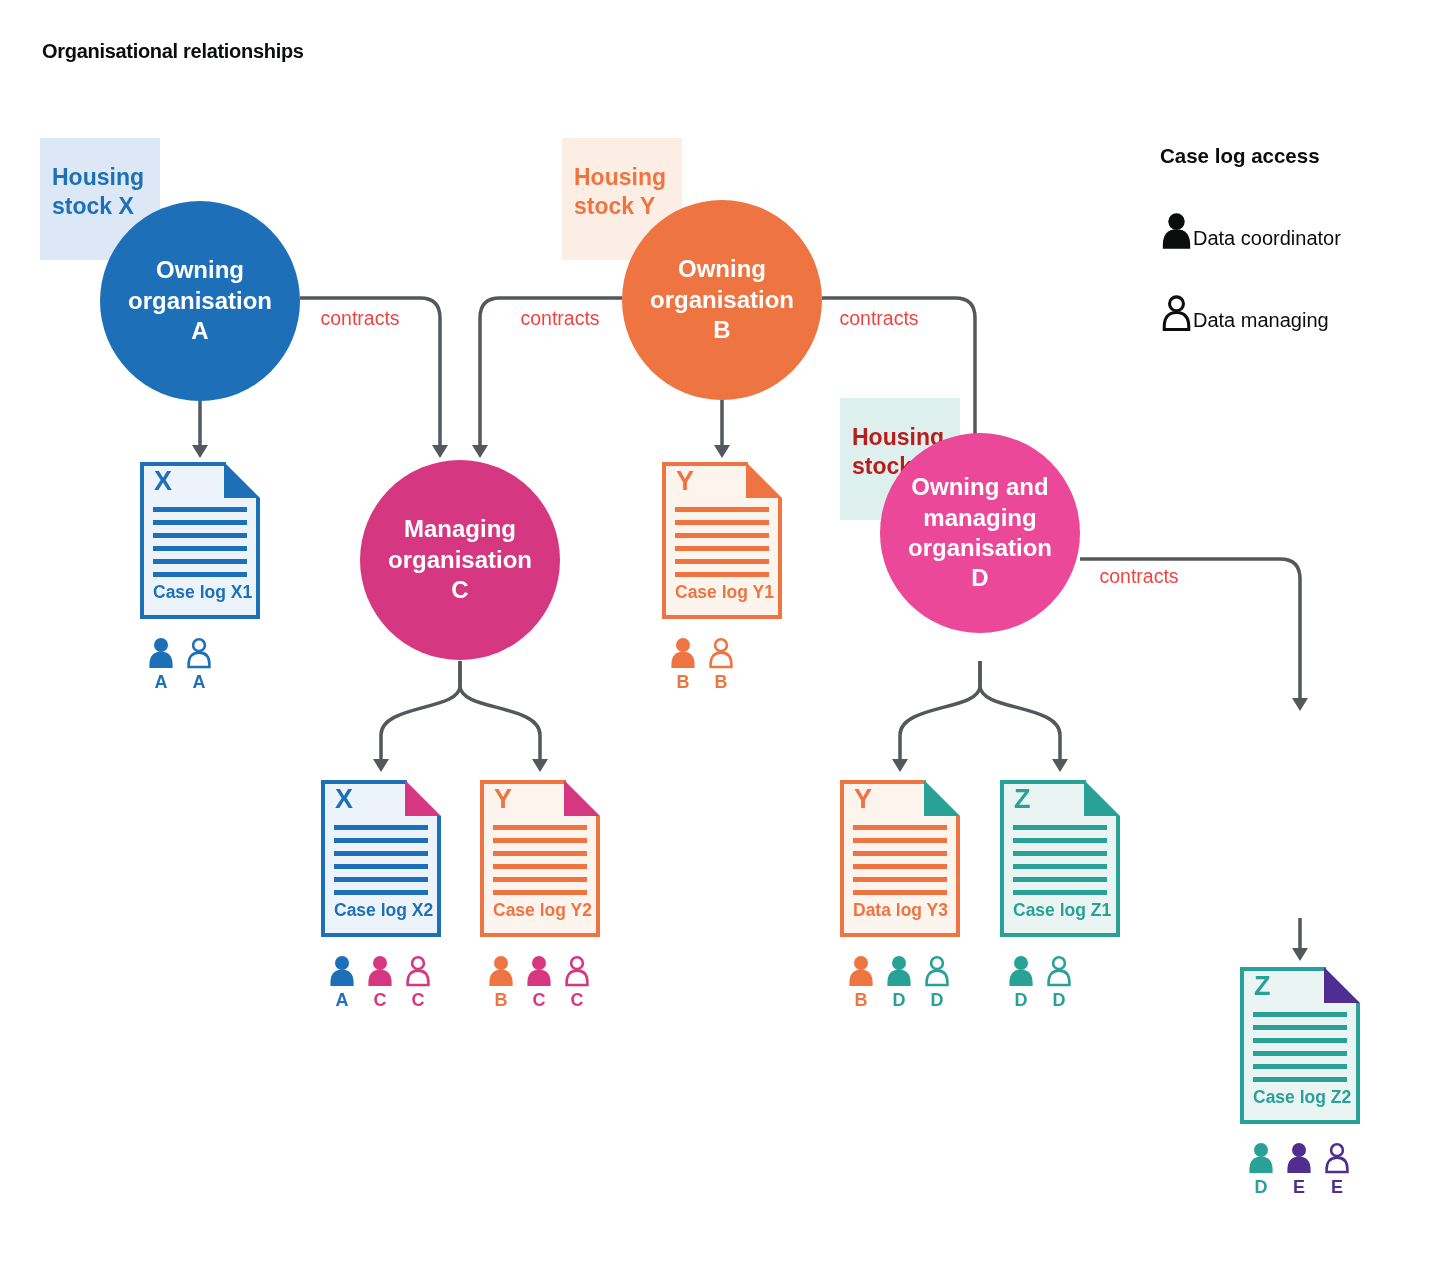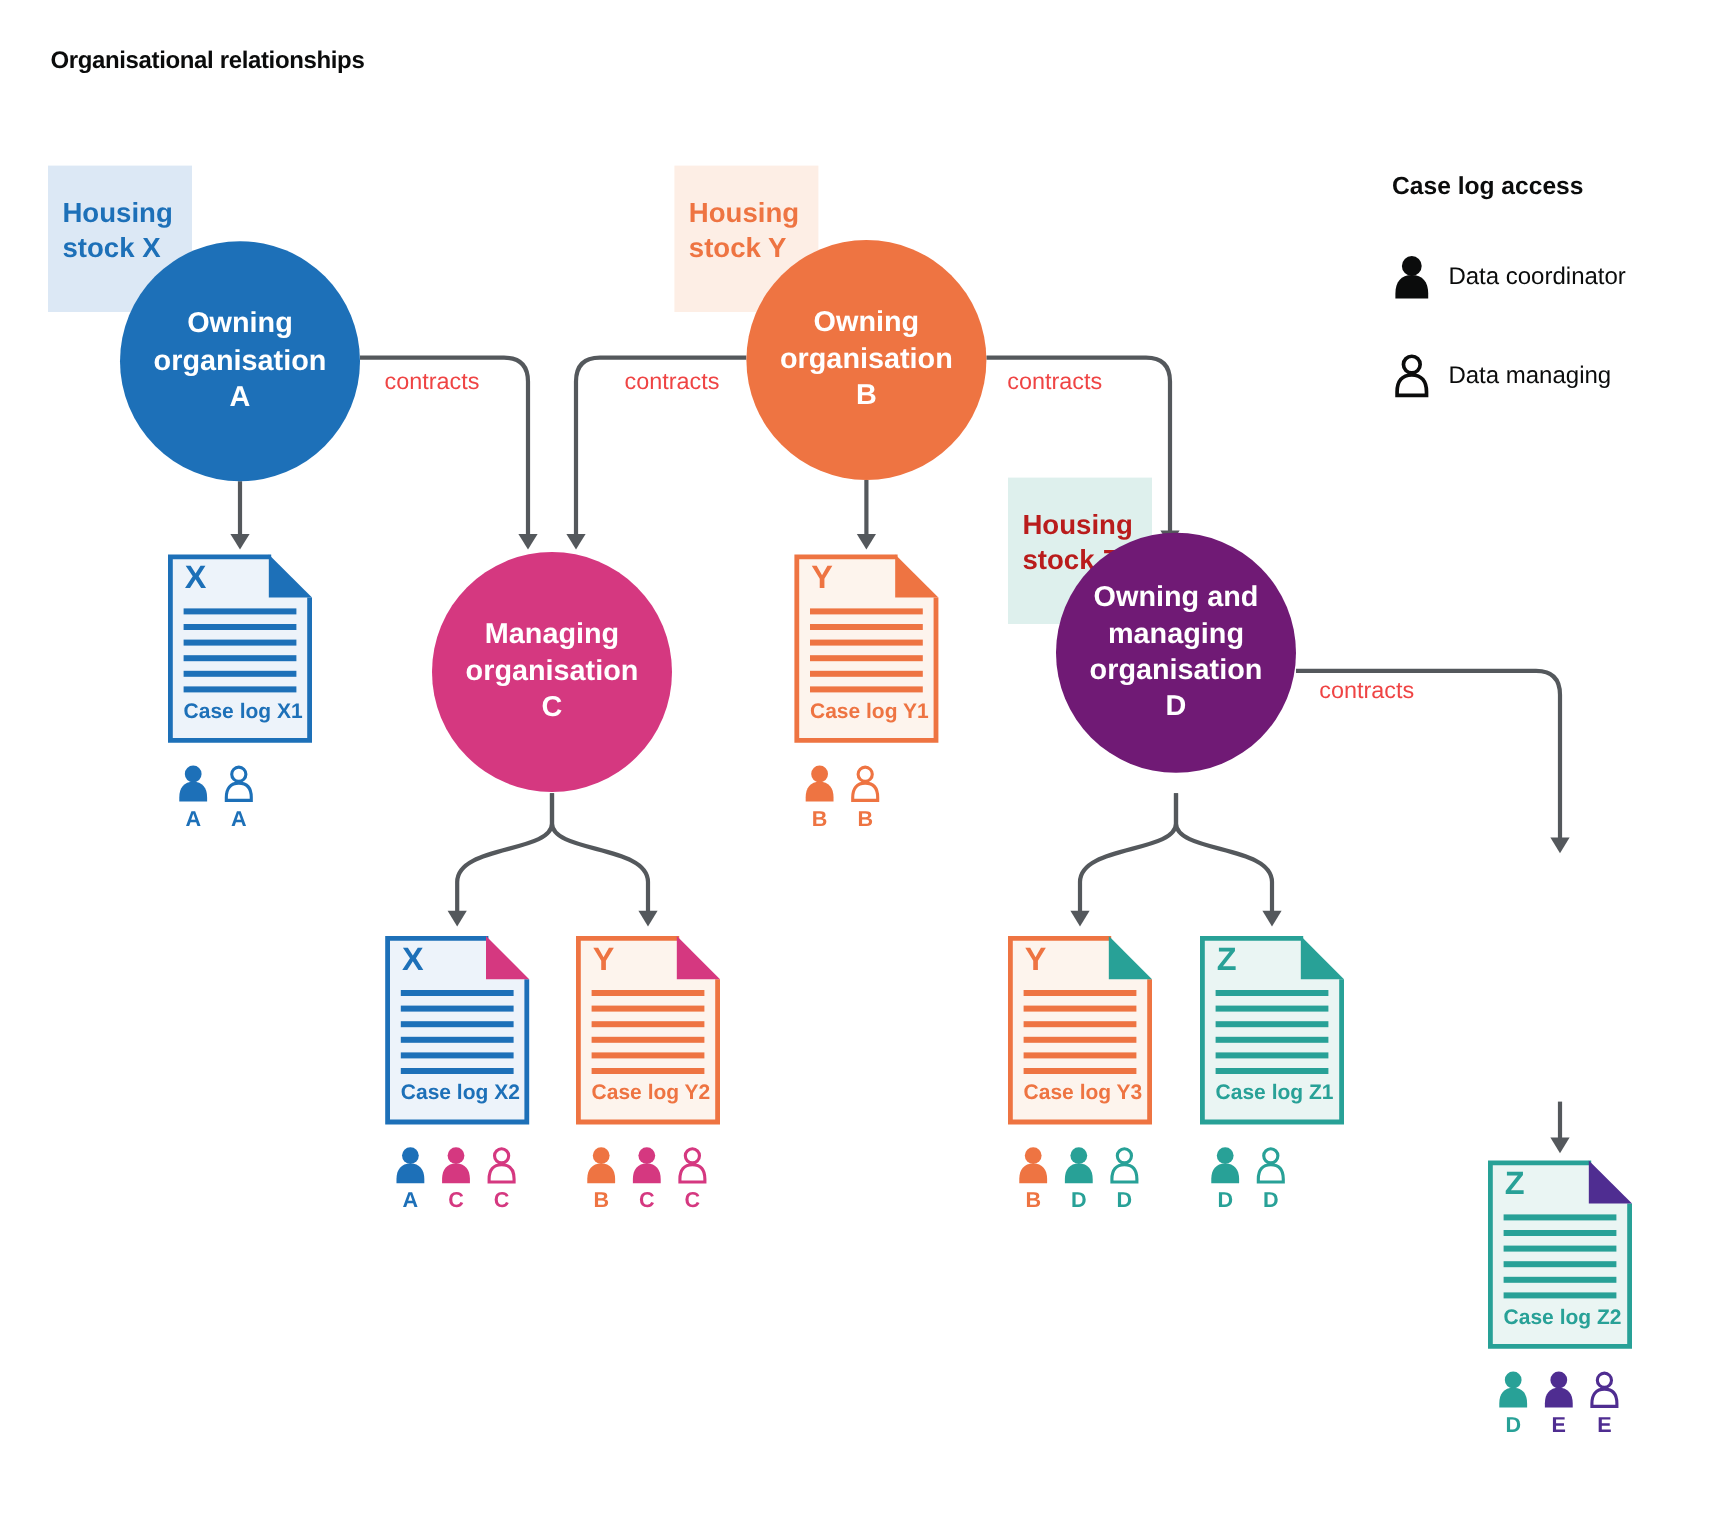--- a/index.html
+++ b/index.html
@@ -24,21 +24,21 @@
   .cl3{left:879px;top:307px;}.cl4{left:1139px;top:565px;}
 
   
   .org-circle{position:absolute;width:200px;height:200px;border-radius:50%;
               display:flex;align-items:center;justify-content:center;text-align:center;
               color:#fff;font-weight:700;font-size:24px;line-height:1.27;
               padding:0 26px;box-sizing:border-box;}
   .oc-a{left:100px;top:201px;background:#1d70b8;}
   .oc-b{left:622px;top:200px;background:#ee7442;}
   .oc-c{left:360px;top:460px;background:#d53880;}
-  .oc-d{left:880px;top:444px;background:#701a75;}
+  .oc-d{left:880px;top:433px;background:#ec4899;}
   .oc-e{left:1200px;top:718px;background:#4f2d91;}
 
   
   .doc{position:absolute;width:120px;height:157px;}
   .doc-shape{position:absolute;left:0;top:0;overflow:visible;}
   .page-shape{fill:var(--tint);stroke:var(--c);stroke-width:4;}
   .doc .line{fill:var(--c);}
   .doc-letter{position:absolute;left:14px;top:4px;font-size:27px;font-weight:700;color:var(--c);}
   .doc-label{position:absolute;left:13px;top:120px;font-size:17.5px;font-weight:700;
              color:var(--c);white-space:nowrap;}
@@ -57,21 +57,21 @@
   .cB{--c:#ee7442;color:#ee7442;}
   .cC{--c:#d53880;color:#d53880;}
   .cD{--c:#28a197;color:#28a197;}
   .cE{--c:#4f2d91;color:#4f2d91;}
   .filled circle,.filled path{fill:var(--c);}
   .outline circle,.outline path{fill:#ffffff;stroke:var(--c);stroke-width:2.6;}
 
   
   .legend{position:absolute;left:1160px;top:144px;}
   .legend-title{font-size:20.5px;font-weight:700;margin-bottom:13px;}
-  .legend-row{display:flex;align-items:center;gap:14px;margin-bottom:9px;--c:#0b0c0c;color:#0b0c0c;margin-top:44px;}
+  .legend-row{display:flex;align-items:flex-end;margin-bottom:9px;--c:#0b0c0c;color:#0b0c0c;margin-top:44px;}
   .legend .p-icon{width:33px;height:38px;}
   .legend-label{font-size:20px;}
 </style>
 </head>
 <body>
 
 <div class="canvas">
 
   <div class="page-title">Organisational relationships</div>
 
@@ -179,21 +179,21 @@
       <path class="page-shape" d="M86 2 L2 2 L2 155 L118 155 L118 36"></path>
       <polygon class="f-teal" points="84,0 120,36 84,36"></polygon>
       <rect class="line" x="13" y="45" width="94" height="5"></rect>
         <rect class="line" x="13" y="58" width="94" height="5"></rect>
       <rect class="line" x="13" y="71" width="94" height="5"></rect>
         <rect class="line" x="13" y="84" width="94" height="5"></rect>
       <rect class="line" x="13" y="97" width="94" height="5"></rect>
         <rect class="line" x="13" y="110" width="94" height="5"></rect>
     </svg>
     <div class="doc-letter">Y</div>
-    <div class="doc-label">Case log Y3</div>
+    <div class="doc-label">Data log Y3</div>
   </div>
 
   <div class="doc th-teal" style="left:1000px;top:780px;">
     <svg class="doc-shape" width="120" height="157" viewBox="0 0 120 157">
       <path class="page-shape" d="M86 2 L2 2 L2 155 L118 155 L118 36"></path>
       <polygon class="f-teal" points="84,0 120,36 84,36"></polygon>
       <rect class="line" x="13" y="45" width="94" height="5"></rect>
         <rect class="line" x="13" y="58" width="94" height="5"></rect>
       <rect class="line" x="13" y="71" width="94" height="5"></rect>
         <rect class="line" x="13" y="84" width="94" height="5"></rect>

